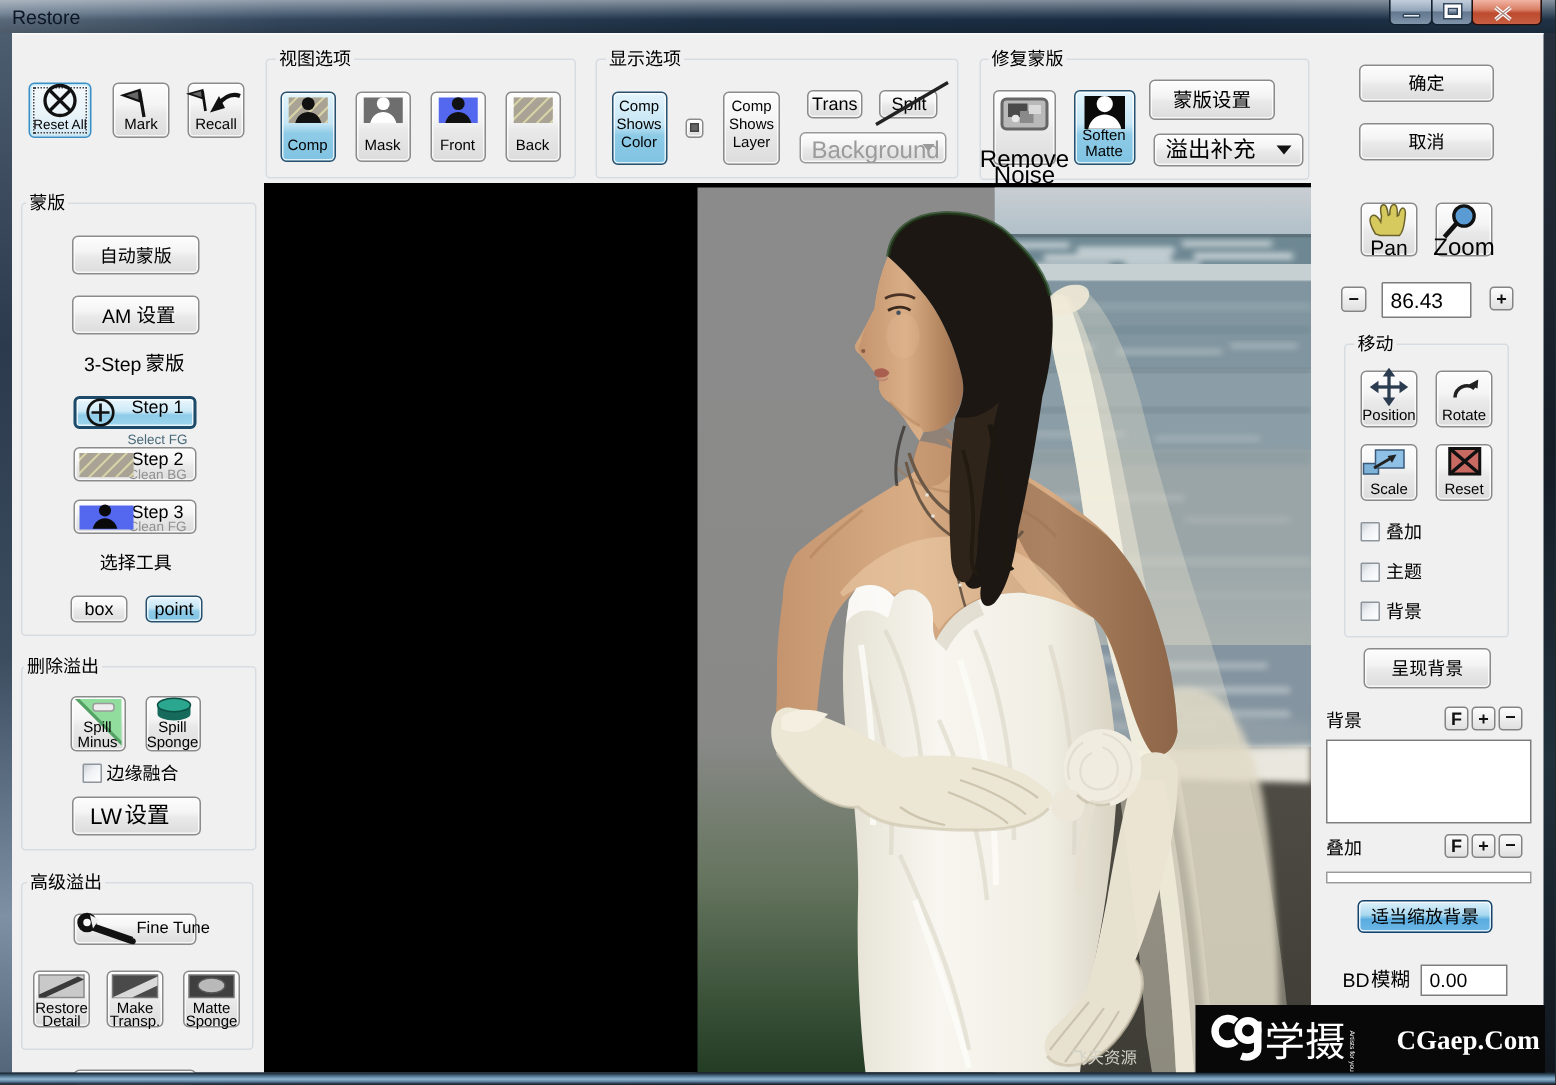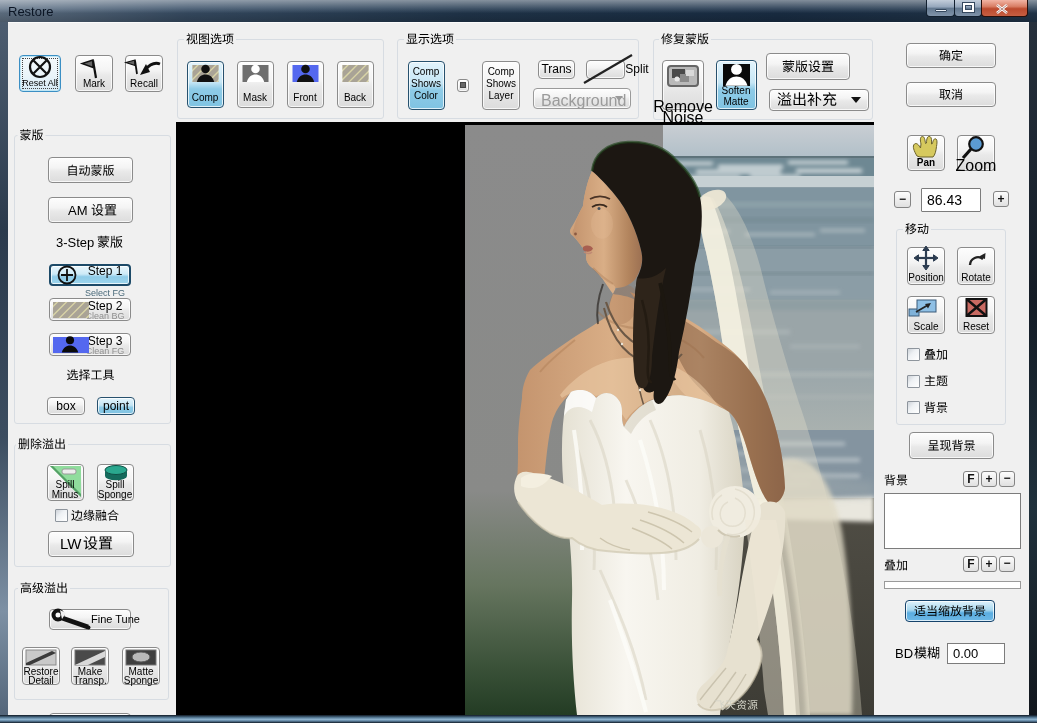--- a/index.html
+++ b/index.html
@@ -59,21 +59,21 @@
     <div class="lbl" style="left:355px;top:92px;font-size:10px;transform:translateX(-50%);white-space:nowrap;">Back</div>
     <div class="btn sel" style="left:408px;top:61px;width:37px;height:49px;"></div>
     <div class="lbl" style="left:426px;top:66px;font-size:10px;transform:translateX(-50%);white-space:nowrap;line-height:12px;text-align:center">Comp<br>Shows<br>Color</div>
     <div class="btn" style="left:457px;top:79px;width:12px;height:13px;border-radius:3px"></div>
     <div class="abs" style="left:460px;top:82px;width:6px;height:6px;background:#666;border:1px solid #444"></div>
     <div class="btn" style="left:482px;top:61px;width:38px;height:49px;"></div>
     <div class="lbl" style="left:501px;top:66px;font-size:10px;transform:translateX(-50%);white-space:nowrap;line-height:12px;text-align:center">Comp<br>Shows<br>Layer</div>
     <div class="btn" style="left:538px;top:60px;width:37px;height:19px;"></div>
     <div class="lbl" style="left:556.5px;top:62px;font-size:12px;transform:translateX(-50%);white-space:nowrap;">Trans</div>
     <div class="btn" style="left:586px;top:60px;width:39px;height:19px;"></div>
-    <div class="lbl" style="left:606px;top:62px;font-size:12px;transform:translateX(-50%);white-space:nowrap;margin-left:31px;">Split</div>
+    <div class="lbl" style="left:606px;top:62px;font-size:12px;transform:translateX(-50%);white-space:nowrap;">Split</div>
     <div class="btn" style="left:533px;top:88px;width:98px;height:21px;border-color:#9a9a9a"></div>
     <div class="lbl" style="left:541px;top:92px;font-size:16px;color:#9b9b9b">Background</div>
     <div class="btn" style="left:662px;top:60px;width:42px;height:50px;"></div>
     <div class="lbl" style="left:683px;top:101px;font-size:16px;transform:translateX(-50%);white-space:nowrap;line-height:11px;text-align:center">Remove<br>Noise</div>
     <div class="btn sel" style="left:716px;top:60px;width:41px;height:50px;"></div>
     <div class="lbl" style="left:736px;top:85px;font-size:10px;transform:translateX(-50%);white-space:nowrap;line-height:11px;text-align:center">Soften<br>Matte</div>
     <div class="btn" style="left:766px;top:53px;width:84px;height:27px;"></div>
     <div class="btn" style="left:769px;top:89px;width:100px;height:22px;"></div>
     <div class="btn" style="left:48px;top:157px;width:85px;height:26px;"></div>
     <div class="btn" style="left:48px;top:197px;width:85px;height:26px;"></div>
@@ -97,21 +97,21 @@
     <div class="btn" style="left:49px;top:609px;width:82px;height:21px;"></div>
     <div class="lbl" style="left:91px;top:613px;font-size:11px;">Fine Tune</div>
     <div class="btn" style="left:22px;top:647px;width:38px;height:38px;"></div>
     <div class="btn" style="left:71px;top:647px;width:38px;height:38px;"></div>
     <div class="btn" style="left:122px;top:647px;width:38px;height:38px;"></div>
     <div class="btn" style="left:49px;top:713px;width:82px;height:10px;"></div>
     <div class="btn" style="left:906px;top:43px;width:90px;height:25px;"></div>
     <div class="btn" style="left:906px;top:82px;width:90px;height:25px;"></div>
     <div class="btn" style="left:907px;top:135px;width:38px;height:36px;"></div>
     <div class="btn" style="left:957px;top:135px;width:38px;height:36px;"></div>
-    <div class="lbl" style="left:926px;top:157px;font-size:10px;transform:translateX(-50%);white-space:nowrap;font-weight:bold;">Pan</div>
+    <div class="lbl" style="left:926px;top:157px;font-size:14px;transform:translateX(-50%);white-space:nowrap;">Pan</div>
     <div class="lbl" style="left:976px;top:157px;font-size:16px;transform:translateX(-50%);white-space:nowrap;">Zoom</div>
     <div class="sm" style="left:894px;top:191px;width:17px;height:17px;line-height:15px">−</div>
     <div class="txt" style="left:921px;top:188px;width:60px;height:24px;border-radius:1px"></div>
     <div class="lbl" style="left:927px;top:192px;font-size:14px;">86.43</div>
     <div class="sm" style="left:993px;top:191px;width:16px;height:16px">+</div>
     <div class="btn" style="left:907px;top:247px;width:38px;height:38px;"></div>
     <div class="btn" style="left:957px;top:247px;width:38px;height:38px;"></div>
     <div class="btn" style="left:907px;top:296px;width:38px;height:38px;"></div>
     <div class="btn" style="left:957px;top:296px;width:38px;height:38px;"></div>
     <div class="lbl" style="left:926px;top:272px;font-size:10px;transform:translateX(-50%);white-space:nowrap;">Position</div>
@@ -308,20 +308,31 @@
       <circle cx="712" cy="537" r="11" fill="#ece7d9"></circle>
       <g stroke="#ddd7c6" stroke-width="1.5" fill="none" opacity=".65">
         <path d="M735,498 C744,502 748,512 743,521 C738,528 727,528 722,521 C718,514 721,505 728,502"></path>
         <path d="M735,489 C748,492 756,503 754,516 C752,529 740,537 727,534"></path>
         <path d="M722,495 C714,500 710,510 713,520"></path>
       </g>
       <path d="M718,530 C724,536 732,538 740,536" stroke="#cfc8b4" stroke-width="2" fill="none"></path>
       <path d="M728,536 C722,556 718,576 720,596" stroke="#e5e0d0" stroke-width="5" fill="none" opacity=".8"></path>
       <path d="M745,520 C752,570 760,630 764,690 L768,715 L800,715 C796,650 788,580 776,520 Z" fill="#efe9d6" opacity=".45"></path>
     </svg>
+    <div class="abs" style="left:797px;top:670px;width:233px;height:47px;background:#080808;z-index:4">
+<div class="abs" style="left:134px;top:13px;color:#fff;font-family:'Liberation Serif',serif;font-weight:bold;font-size:18px">CGaep.Com</div>
+<svg class="abs" style="left:0;top:0" width="233" height="47" viewBox="0 0 233 47">
+        <path d="M27,11 a8.5,8.5 0 1 0 0,13" fill="none" stroke="#fff" stroke-width="5"></path>
+        <circle cx="35" cy="17" r="6.5" fill="none" stroke="#fff" stroke-width="5"></circle>
+        <path d="M41.5,11 L41.5,29 a7.5,5.5 0 0 1 -11,5" fill="none" stroke="#fff" stroke-width="5"></path>
+        <use href="#u5b66" transform="translate(46.0,34.0) scale(0.0270)" fill="#fff"></use>
+        <use href="#u6444" transform="translate(73.0,34.0) scale(0.0270)" fill="#fff"></use>
+        <text x="106" y="14" font-size="4.5" fill="#fff" font-family="Liberation Sans" transform="rotate(90 103 14)">Artists for you</text>
+      </svg>
+    </div>
     <svg class="abs" style="left:0;top:0;pointer-events:none;z-index:6" width="1037" height="723" viewBox="0 0 1037 723">
       <rect x="184" y="31.56" width="52" height="15.6" fill="#f0f0f0"></rect>
       <use href="#u89c6" transform="translate(186.0,43.3) scale(0.0120)" fill="#000"></use>
       <use href="#u56fe" transform="translate(198.0,43.3) scale(0.0120)" fill="#000"></use>
       <use href="#u9009" transform="translate(210.0,43.3) scale(0.0120)" fill="#000"></use>
       <use href="#u9879" transform="translate(222.0,43.3) scale(0.0120)" fill="#000"></use>
       <rect x="404" y="31.56" width="52" height="15.6" fill="#f0f0f0"></rect>
       <use href="#u663e" transform="translate(406.0,43.3) scale(0.0120)" fill="#000"></use>
       <use href="#u793a" transform="translate(418.0,43.3) scale(0.0120)" fill="#000"></use>
       <use href="#u9009" transform="translate(430.0,43.3) scale(0.0120)" fill="#000"></use>

